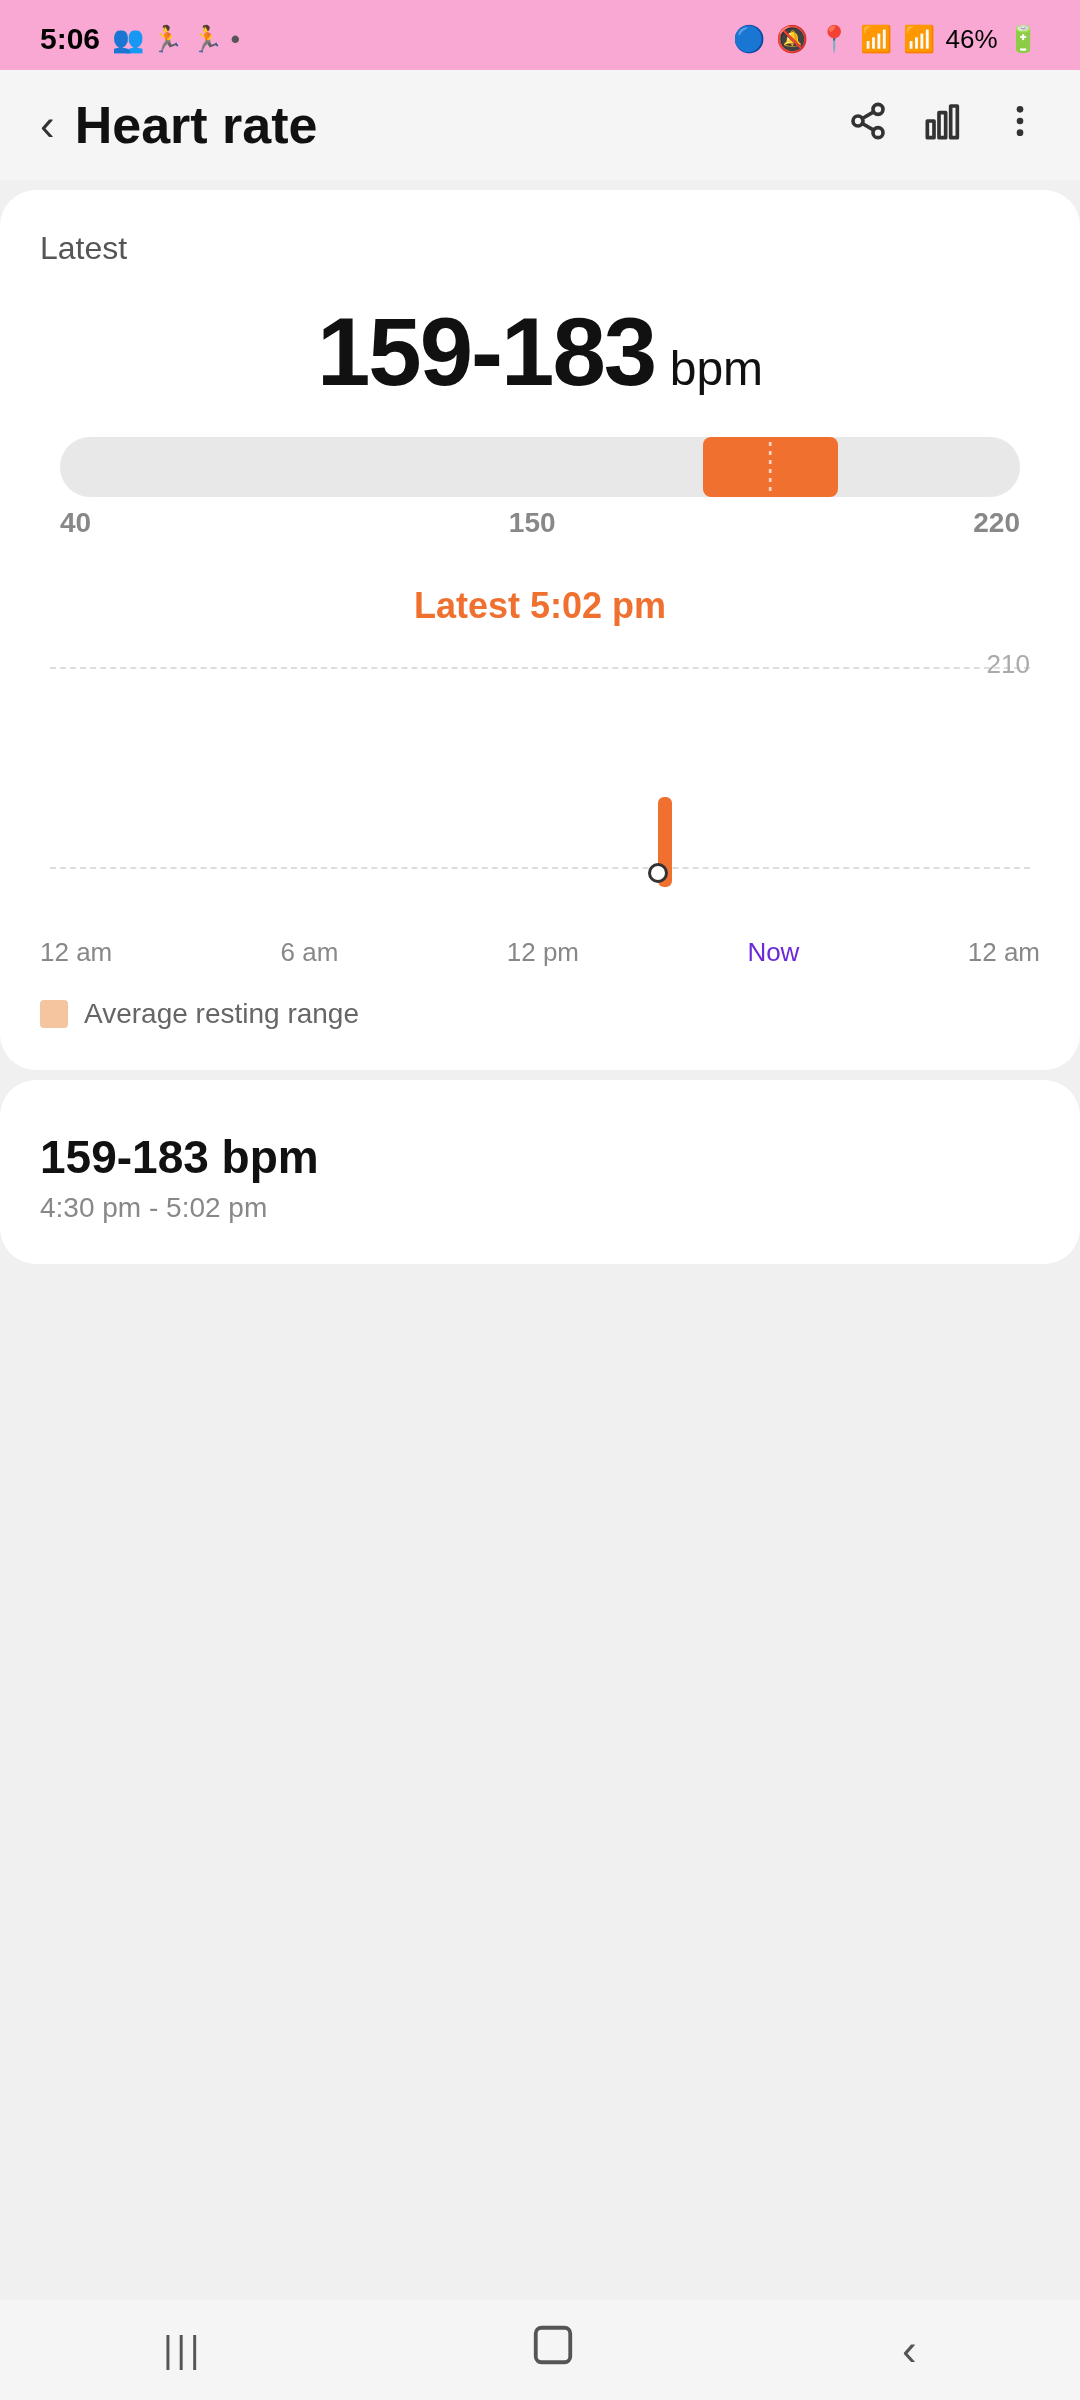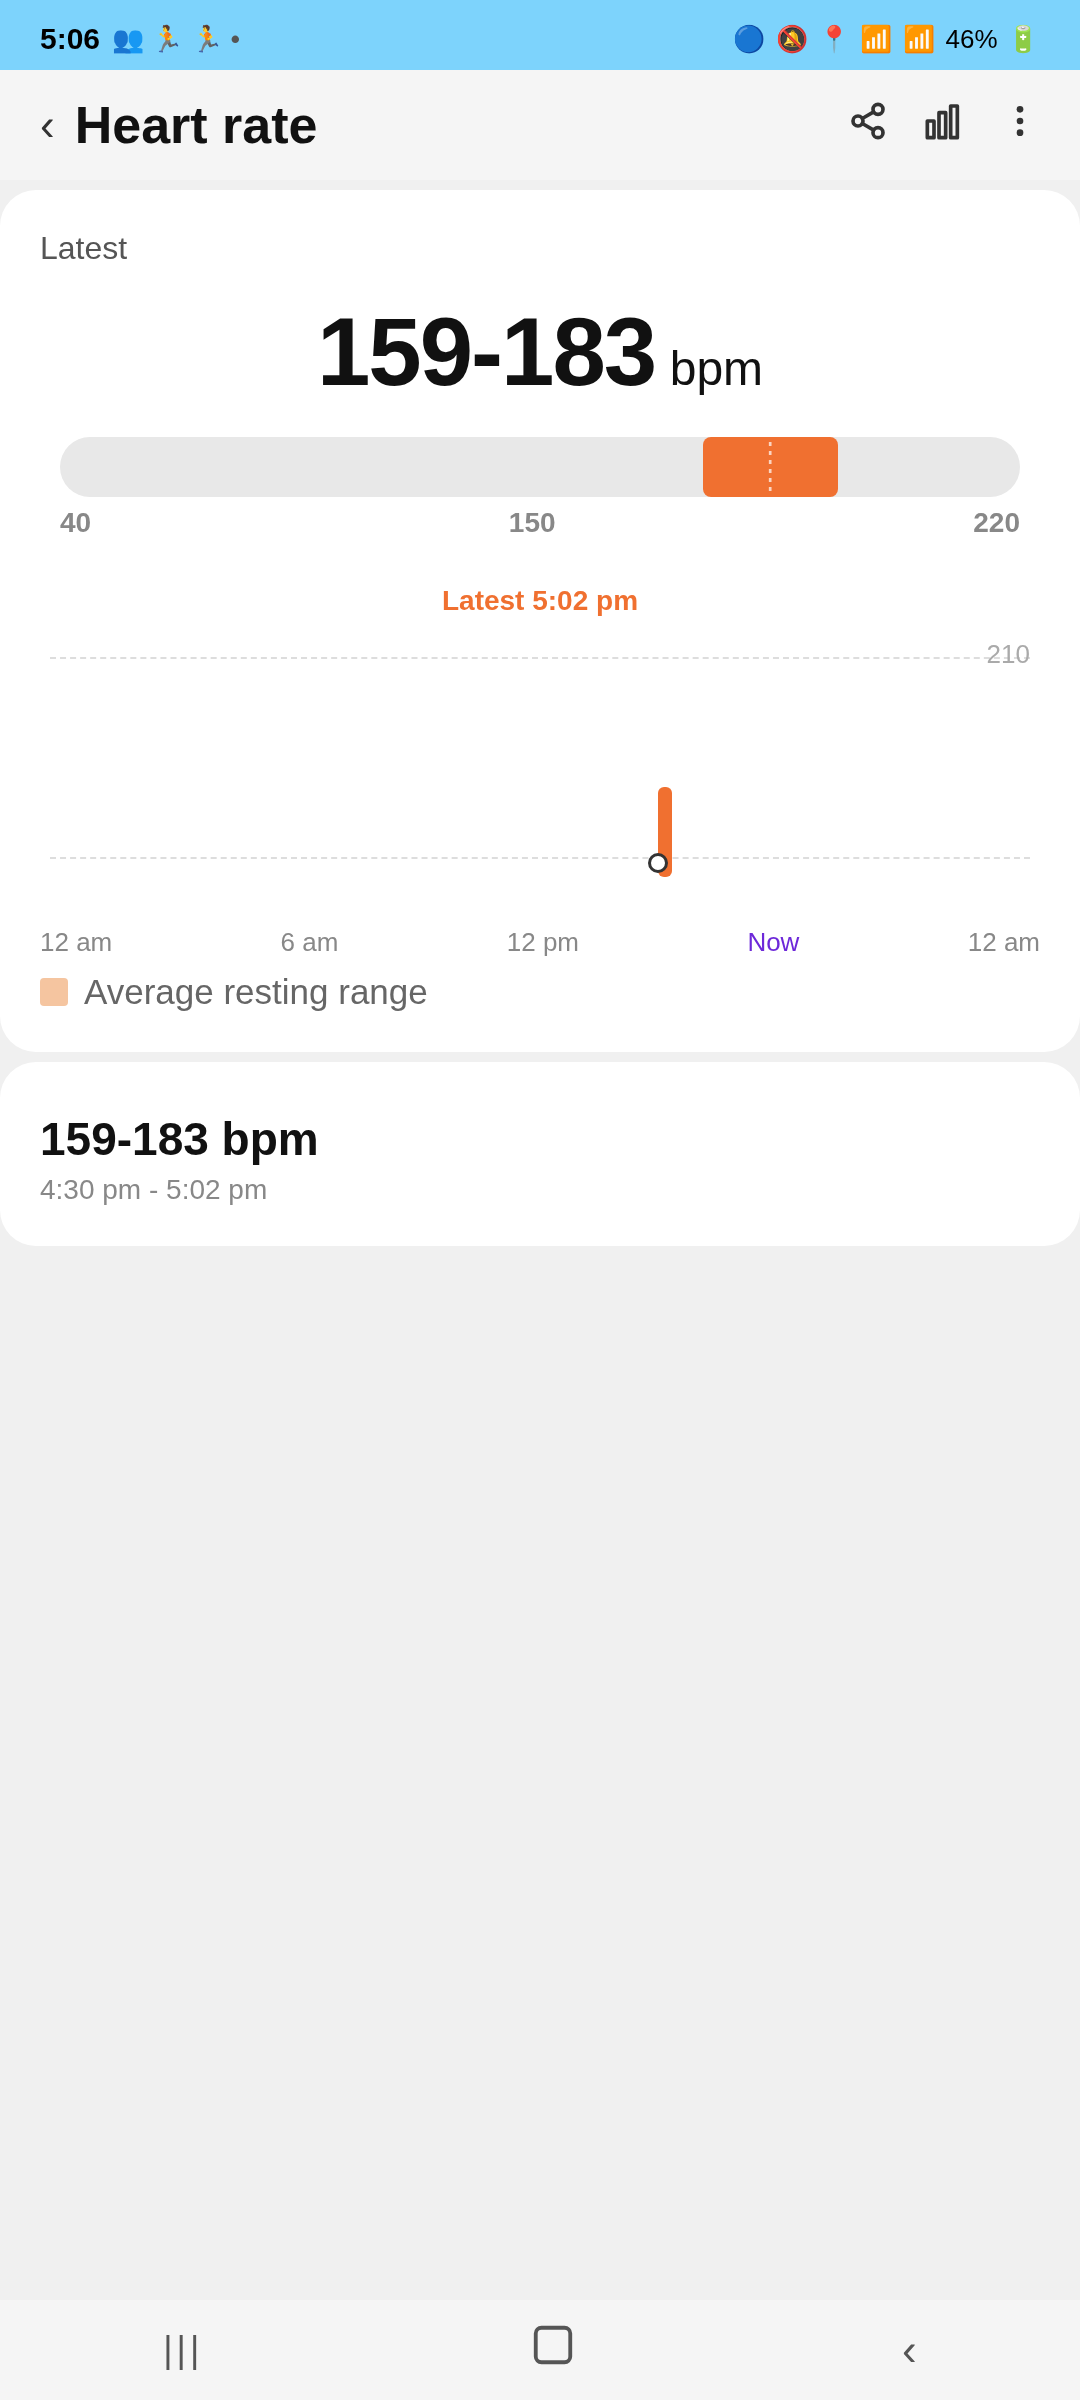--- a/index.html
+++ b/index.html
@@ -11,21 +11,21 @@
       font-family: 'Helvetica Neue', Arial, sans-serif;
       overflow-x: hidden;
     }
 
     
     .status-bar {
       display: flex;
       justify-content: space-between;
       align-items: center;
       padding: 18px 40px 10px 40px;
-      background: #7dd3fc;
+      background: #f9a8d4;
       height: 70px;
     }
     .status-left {
       display: flex;
       align-items: center;
       gap: 12px;
       font-size: 30px;
       font-weight: 600;
     }
     .status-right {
@@ -127,21 +127,21 @@
       margin-top: 10px;
       padding: 0 0;
       font-size: 28px;
       color: #888;
     }
     .range-current-label {
       text-align: center;
       margin-top: 4px;
     }
     .range-current-time {
-      font-size: 28px;
+      font-size: 36px;
       color: #f07030;
       margin-top: 46px;
     }
 
     
     .chart-container {
       margin: 40px 10px 10px 10px;
       position: relative;
       height: 260px;
     }
@@ -182,22 +182,22 @@
     .chart-x-now {
       font-weight: 400;
       color: #6d28d9;
     }
 
     
     .legend {
       display: flex;
       align-items: center;
       gap: 16px;
-      margin-top: 14px;
-      font-size: 35px;
+      margin-top: 30px;
+      font-size: 28px;
       color: #666;
     }
     .legend-box {
       width: 28px;
       height: 28px;
       background: #f5c5a0;
       border-radius: 4px;
     }
 
     

